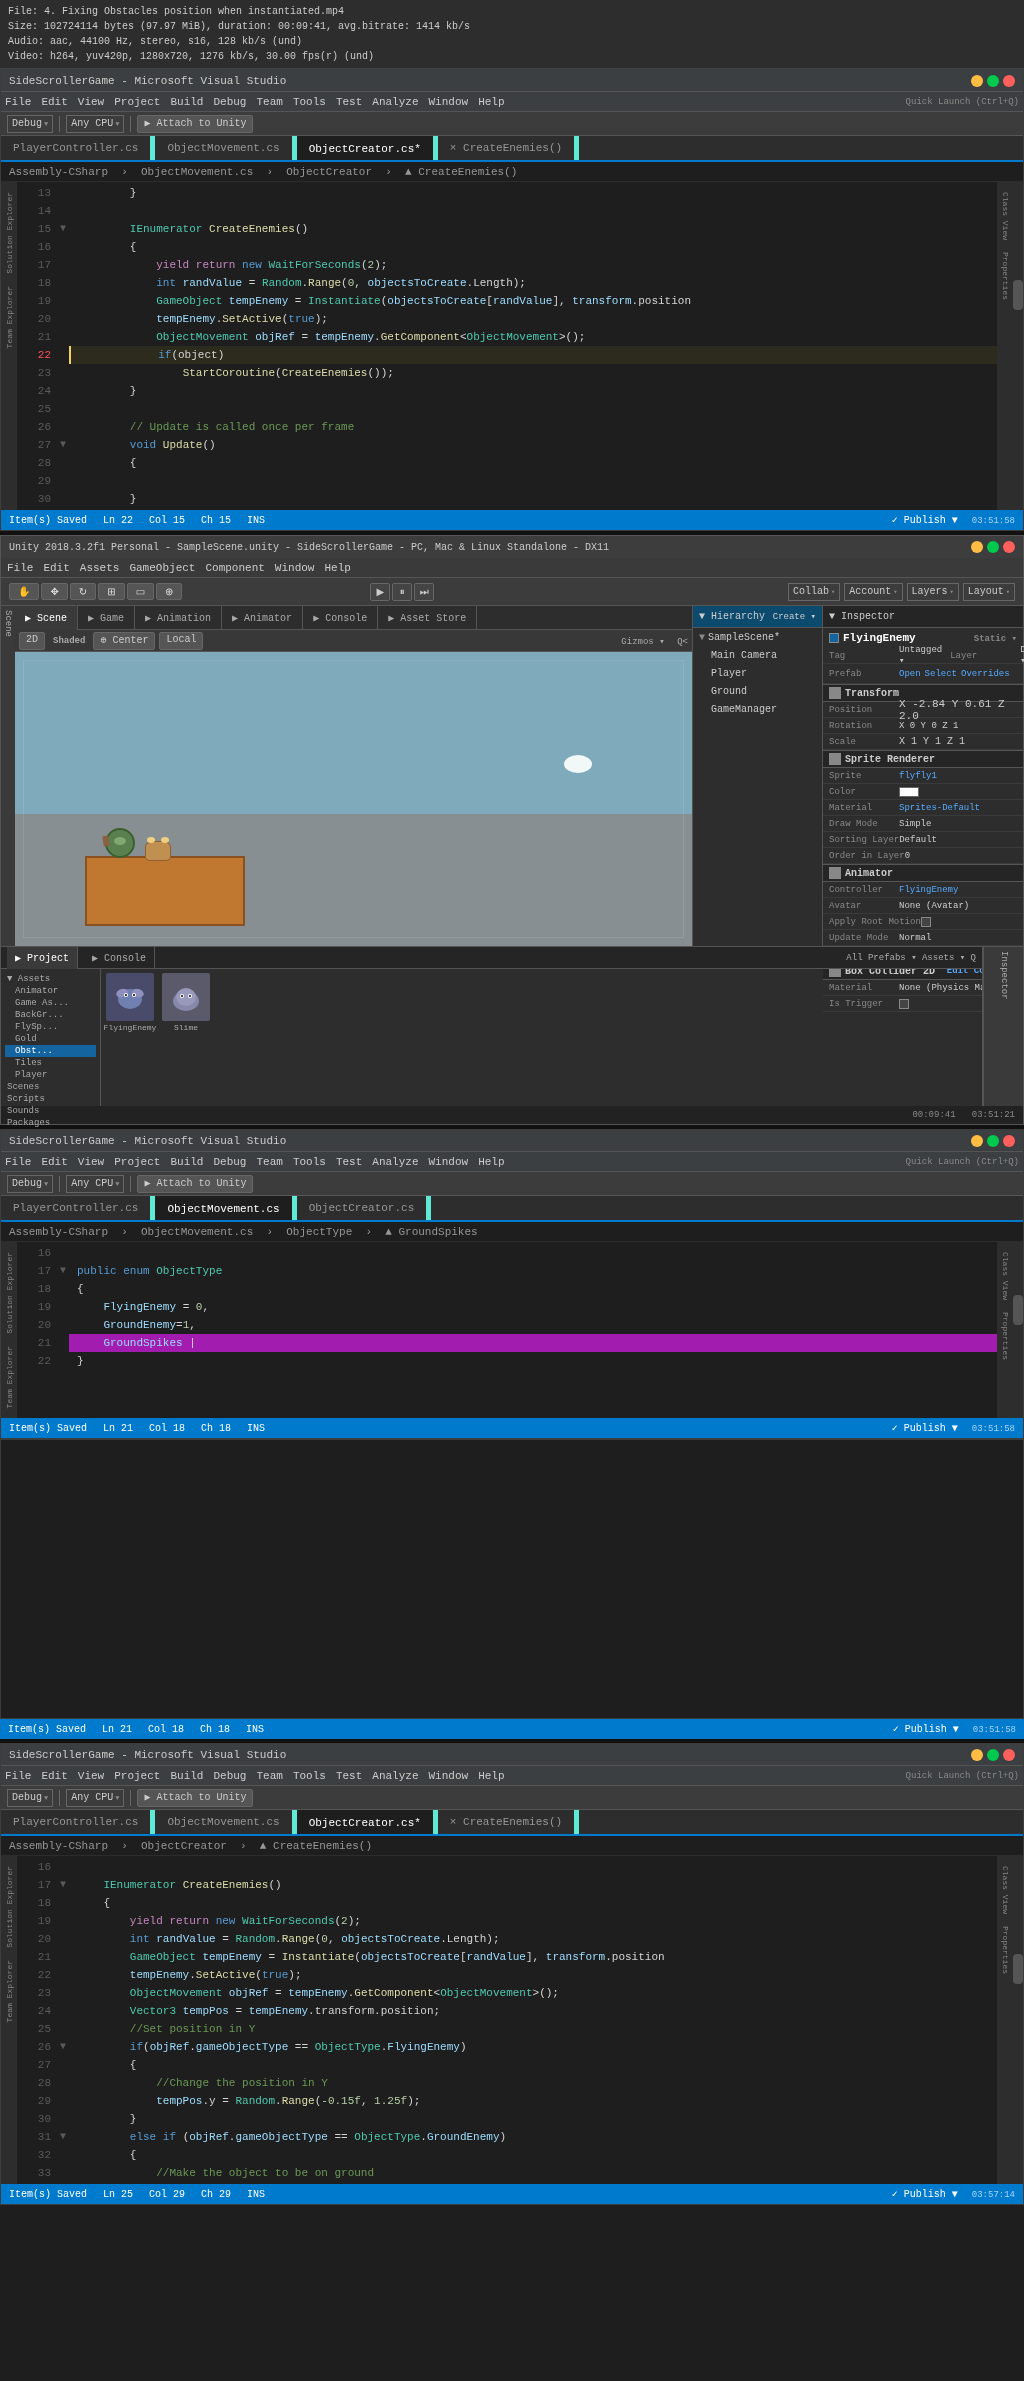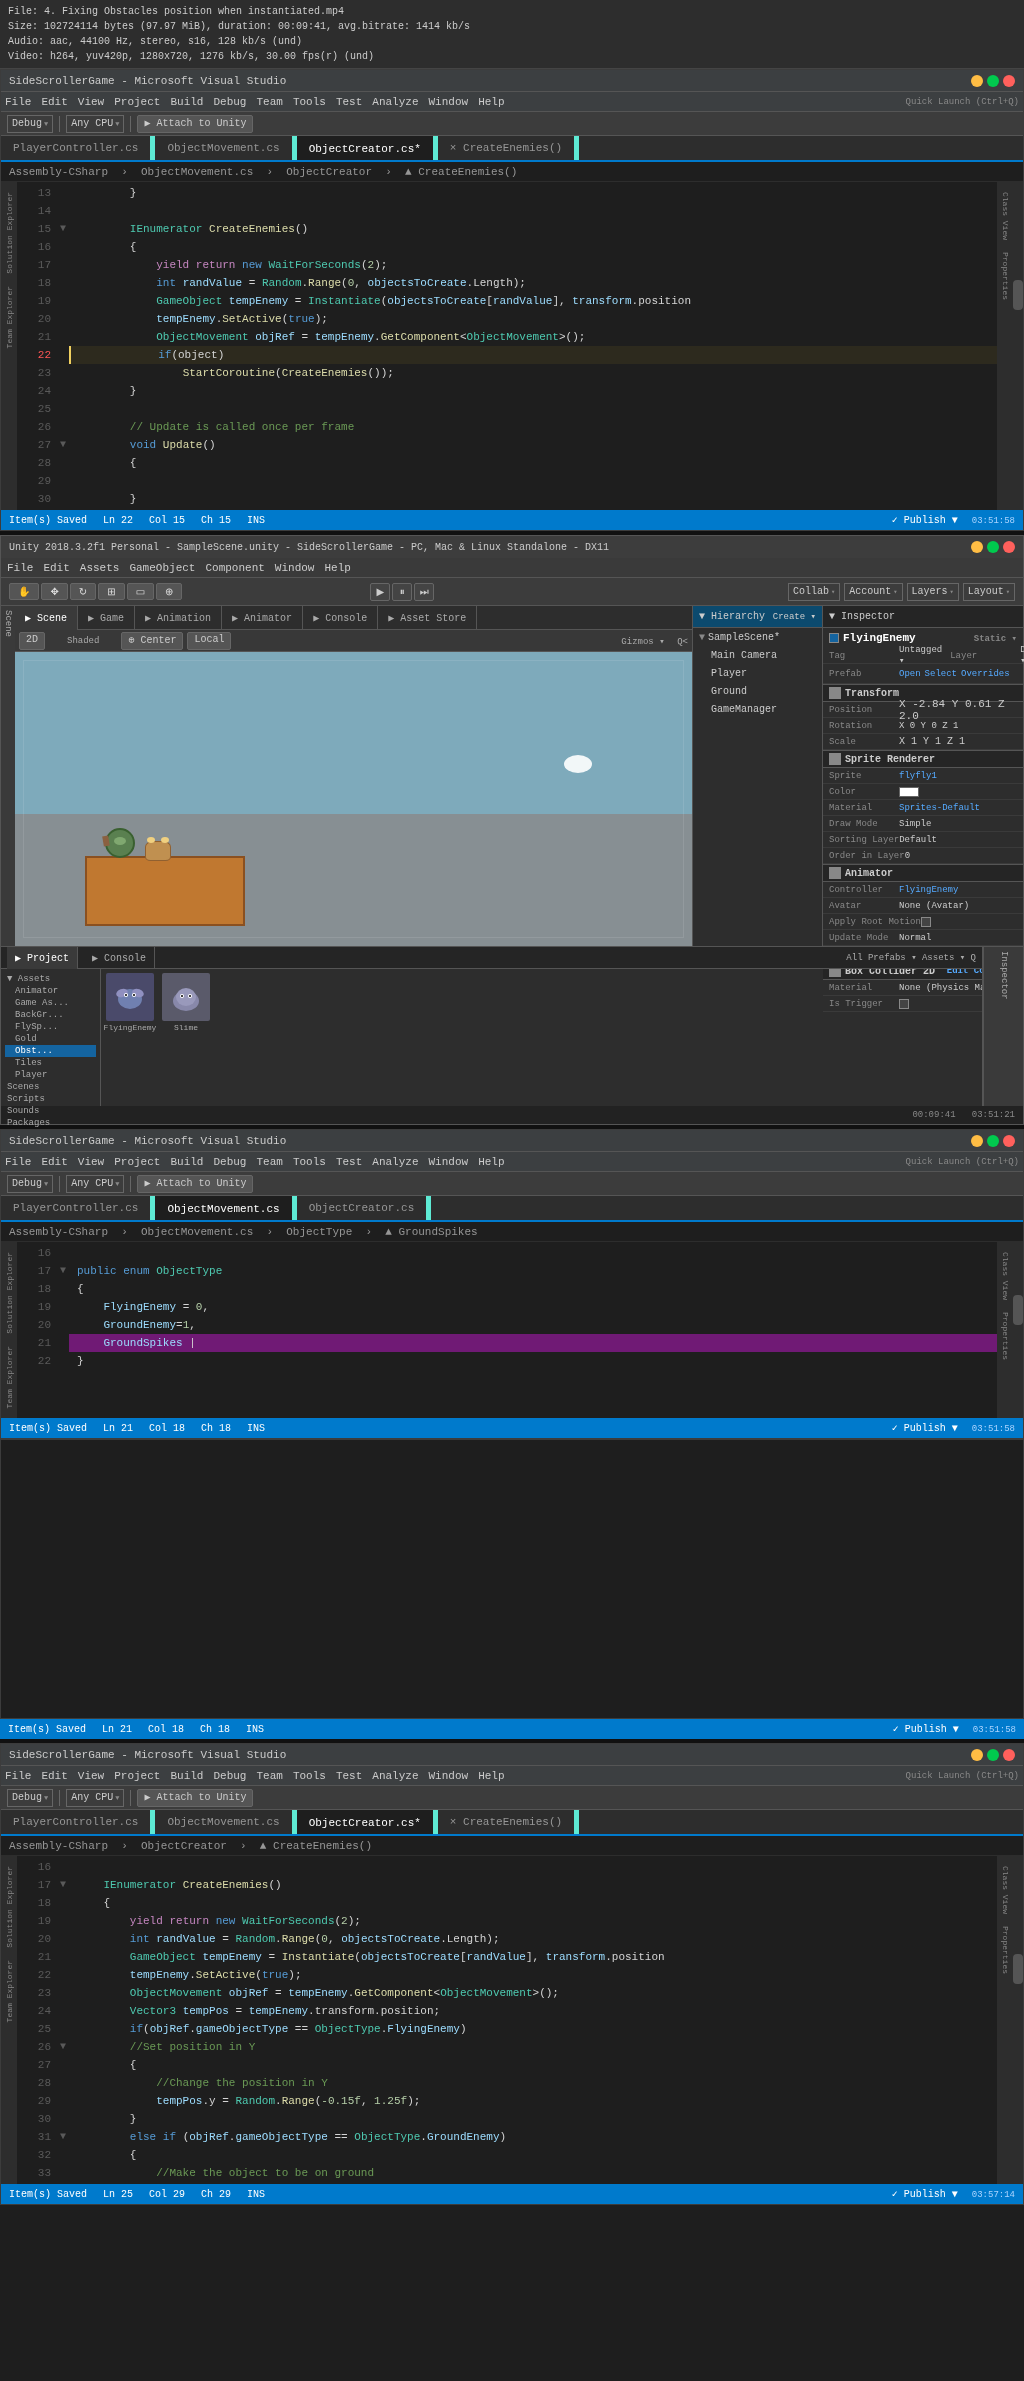--- a/index.html
+++ b/index.html
@@ -139,21 +139,21 @@
       overflow: hidden;
     }
     .code-line {
       height: 18px;
       line-height: 18px;
       padding-left: 8px;
       white-space: pre;
       font-size: 11px;
     }
     .code-line.highlighted {
-      background: #701a75;
+      background: #a21caf;
     }
     .code-line.yellow-highlight {
       background: #2d2a1e;
       border-left: 2px solid #f0d060;
     }
 
     
     .kw { color: #569cd6; } 
     .kw2 { color: #c586c0; } 
     .type { color: #4ec9b0; } 
@@ -750,21 +750,21 @@
         <div class="unity-scene-tab active">▶ Scene</div>
         <div class="unity-scene-tab">▶ Game</div>
         <div class="unity-scene-tab">▶ Animation</div>
         <div class="unity-scene-tab">▶ Animator</div>
         <div class="unity-scene-tab">▶ Console</div>
         <div class="unity-scene-tab">▶ Asset Store</div>
       </div>
 
       <div class="unity-scene-toolbar">
         <div class="toolbar-btn">2D</div>
-        <div style="font-size:9px; color:#aaa; margin: 0 18px;">Shaded</div>
+        <div style="font-size:9px; color:#aaa; margin: 0 4px; font-weight: bold;">Shaded</div>
         <div class="toolbar-btn">⊕ Center</div>
         <div class="toolbar-btn">Local</div>
         <div style="margin-left:auto;">
           <span style="font-size:9px; color:#aaa;">Gizmos ▾</span>
           <span style="font-size:9px; color:#aaa; margin-left:6px;">Q&lt;</span>
         </div>
       </div>
 
       <div class="unity-scene-content" style="background: #878f93; position: relative;">
 
@@ -1199,22 +1199,22 @@
     <div class="vs-code-area">
       <div class="code-line">&nbsp;</div>
       <div class="code-line"><span class="punct">    </span><span class="type">IEnumerator</span><span class="punct"> </span><span class="method">CreateEnemies</span><span class="punct">()</span></div>
       <div class="code-line"><span class="punct">    {</span></div>
       <div class="code-line"><span class="punct">        </span><span class="kw2">yield</span><span class="punct"> </span><span class="kw2">return</span><span class="punct"> </span><span class="kw">new</span><span class="punct"> </span><span class="type">WaitForSeconds</span><span class="punct">(</span><span class="num">2</span><span class="punct">);</span></div>
       <div class="code-line"><span class="punct">        </span><span class="kw">int</span><span class="punct"> </span><span class="var">randValue</span><span class="punct"> = </span><span class="type">Random</span><span class="punct">.</span><span class="method">Range</span><span class="punct">(</span><span class="num">0</span><span class="punct">, </span><span class="var">objectsToCreate</span><span class="punct">.Length);</span></div>
       <div class="code-line"><span class="punct">        </span><span class="type">GameObject</span><span class="punct"> </span><span class="var">tempEnemy</span><span class="punct"> = </span><span class="method">Instantiate</span><span class="punct">(</span><span class="var">objectsToCreate</span><span class="punct">[</span><span class="var">randValue</span><span class="punct">], </span><span class="var">transform</span><span class="punct">.position</span></div>
       <div class="code-line"><span class="punct">        </span><span class="var">tempEnemy</span><span class="punct">.</span><span class="method">SetActive</span><span class="punct">(</span><span class="kw">true</span><span class="punct">);</span></div>
       <div class="code-line"><span class="punct">        </span><span class="type">ObjectMovement</span><span class="punct"> </span><span class="var">objRef</span><span class="punct"> = </span><span class="var">tempEnemy</span><span class="punct">.</span><span class="method">GetComponent</span><span class="punct">&lt;</span><span class="type">ObjectMovement</span><span class="punct">&gt;();</span></div>
       <div class="code-line"><span class="punct">        </span><span class="type">Vector3</span><span class="punct"> </span><span class="var">tempPos</span><span class="punct"> = </span><span class="var">tempEnemy</span><span class="punct">.transform.position;</span></div>
+      <div class="code-line"><span class="punct">        </span><span class="cmt">//Set position in Y</span></div>
       <div class="code-line"><span class="punct">        </span><span class="kw">if</span><span class="punct">(</span><span class="var">objRef</span><span class="punct">.</span><span class="var">gameObjectType</span><span class="punct"> == </span><span class="type">ObjectType</span><span class="punct">.</span><span class="var">FlyingEnemy</span><span class="punct">)</span></div>
-      <div class="code-line"><span class="punct">        </span><span class="cmt">//Set position in Y</span></div>
       <div class="code-line"><span class="punct">        {</span></div>
       <div class="code-line"><span class="punct">            </span><span class="cmt">//Change the position in Y</span></div>
       <div class="code-line"><span class="punct">            </span><span class="var">tempPos</span><span class="punct">.y = </span><span class="type">Random</span><span class="punct">.</span><span class="method">Range</span><span class="punct">(</span><span class="num">-0.15f</span><span class="punct">, </span><span class="num">1.25f</span><span class="punct">);</span></div>
       <div class="code-line"><span class="punct">        }</span></div>
       <div class="code-line"><span class="punct">        </span><span class="kw">else</span><span class="punct"> </span><span class="kw">if</span><span class="punct"> (</span><span class="var">objRef</span><span class="punct">.</span><span class="var">gameObjectType</span><span class="punct"> == </span><span class="type">ObjectType</span><span class="punct">.</span><span class="var">GroundEnemy</span><span class="punct">)</span></div>
       <div class="code-line"><span class="punct">        {</span></div>
       <div class="code-line"><span class="punct">            </span><span class="cmt">//Make the object to be on ground</span></div>
     </div>
     <div class="right-side-tabs">
       <span class="right-side-tab">Class View</span>

